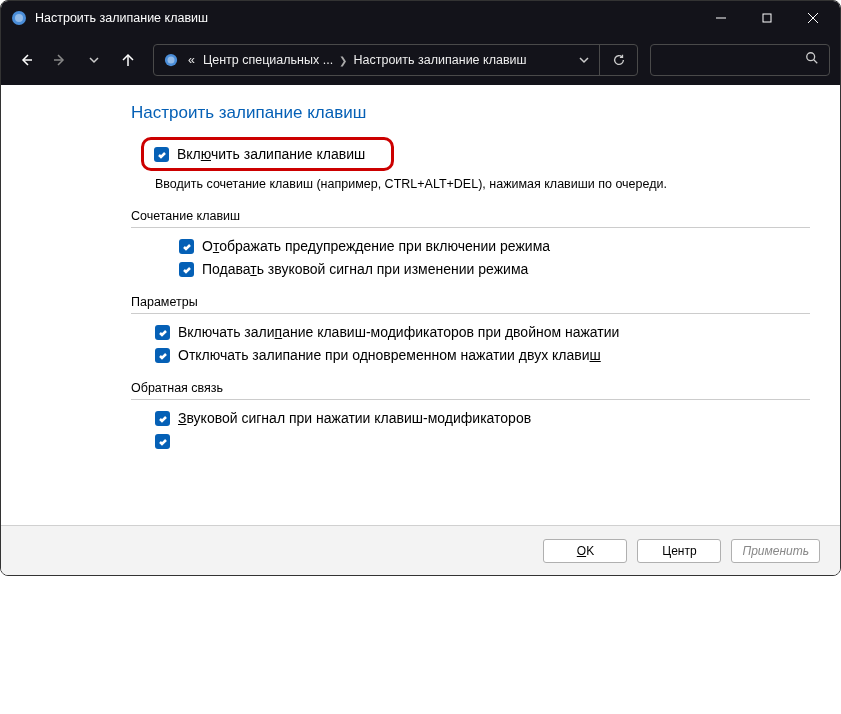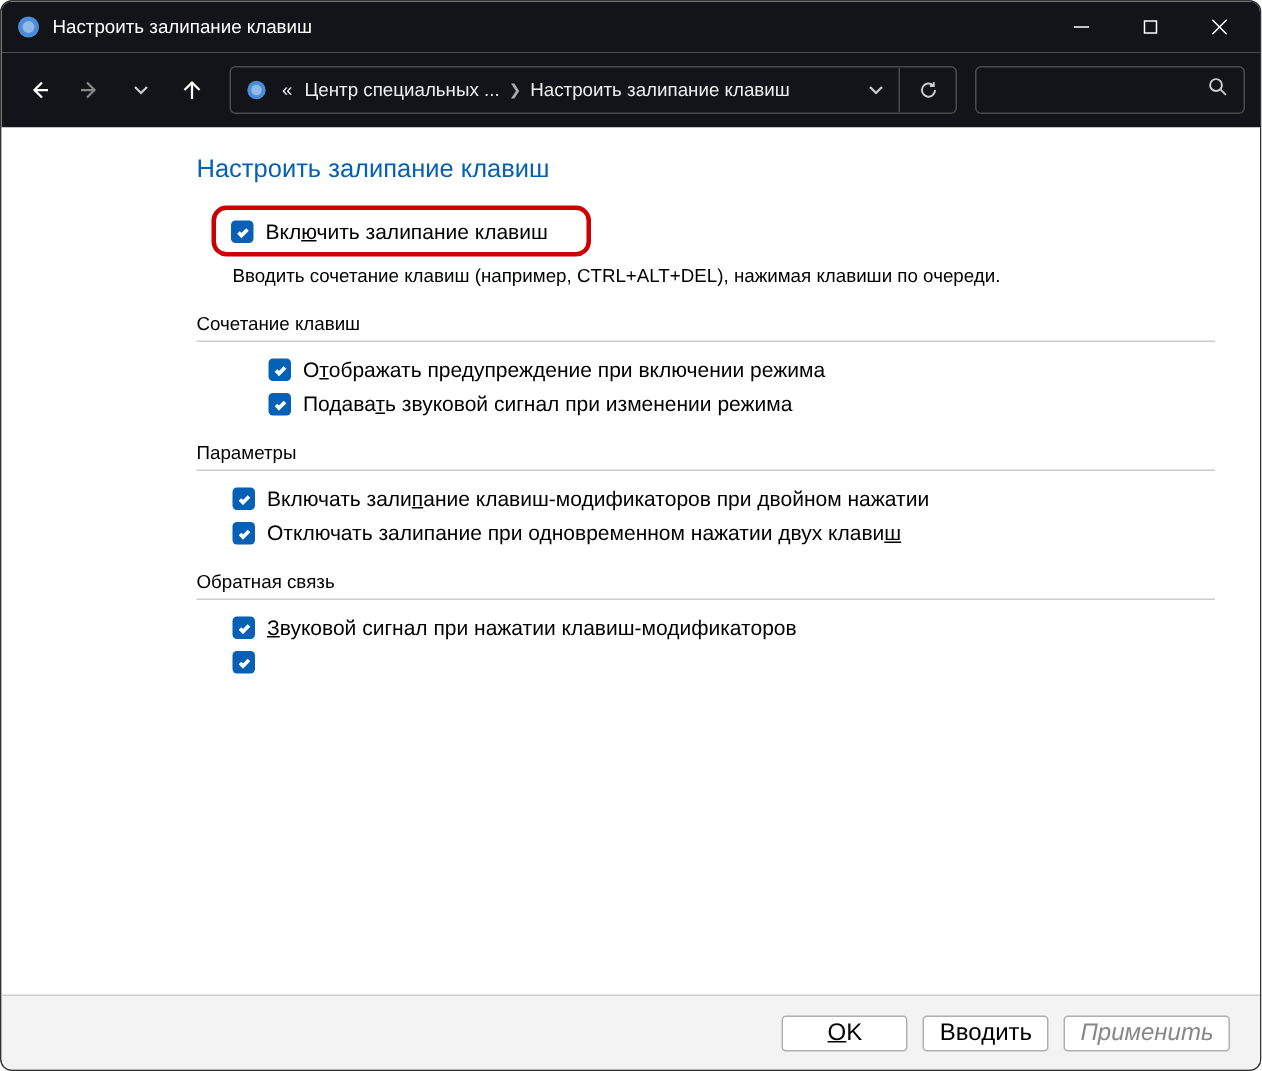--- a/index.html
+++ b/index.html
@@ -1,17 +1,17 @@
 <!DOCTYPE html>
 <html><head>
 <meta charset="utf-8">
 <style>
 * { box-sizing: border-box; margin: 0; padding: 0; font-family: "Segoe UI", Tahoma, sans-serif; }
 body { background: #fff; width: 841px; height: 714px; overflow: hidden; }
-.window { width: 841px; height: 714px; background: #fff; border: 1px solid #333; border-radius: 8px; overflow: hidden; display: flex; flex-direction: column; }
+.window { width: 841px; height: 576px; background: #fff; border: 1px solid #333; border-radius: 8px; overflow: hidden; display: flex; flex-direction: column; }
 .titlebar { height: 34px; background: #13131a; color: #fff; display: flex; align-items: center; padding: 0 4px 0 10px; font-size: 12.5px; }
 .titlebar .app-icon { width: 16px; height: 16px; margin-right: 8px; display: flex; align-items: center; justify-content: center; }
 .titlebar .title { flex: 1; }
 .titlebar .win-buttons { display: flex; }
 .titlebar .win-btn { width: 46px; height: 34px; display: flex; align-items: center; justify-content: center; color: #fff; cursor: pointer; }
 .navbar { height: 50px; background: #13131a; display: flex; align-items: center; padding: 0 10px; gap: 4px; }
 .nav-arrow { width: 30px; height: 30px; display: flex; align-items: center; justify-content: center; color: #ccc; cursor: pointer; }
 .breadcrumb-box { flex: 1; height: 32px; border: 1px solid #4a4a4a; border-radius: 4px; background: #13131a; display: flex; align-items: center; color: #eee; font-size: 12.5px; margin-left: 6px; margin-right: 8px; overflow: hidden; }
 .breadcrumb-box .bc-icon { width: 26px; display: flex; align-items: center; justify-content: center; margin-left: 4px; }
 .breadcrumb-box .bc-sep { margin: 0 2px; color: #aaa; font-size: 10px; }
@@ -28,21 +28,21 @@
 .check-svg { stroke: #fff; stroke-width: 2.5; fill: none; }
 .row-label { font-size: 14px; color: #000; }
 .desc { font-size: 12.5px; color: #000; margin-left: 24px; margin-bottom: 18px; }
 .section-title { font-size: 12.5px; color: #000; margin-bottom: 4px; }
 .section-divider { border-top: 1px solid #ccc; margin-bottom: 10px; }
 .indent-1 { margin-left: 24px; }
 .indent-2 { margin-left: 48px; }
 .sub-desc { font-size: 12.5px; color: #000; margin-bottom: 10px; }
 .section { margin-bottom: 18px; }
 .footer { height: 50px; border-top: 1px solid #d0d0d0; background: #f3f3f3; display: flex; align-items: center; justify-content: flex-end; padding-right: 20px; gap: 10px; }
-.btn { min-width: 84px; height: 24px; border: 1px solid #b0b0b0; background: #fff; font-size: 16px; cursor: pointer; border-radius: 3px; padding: 0 10px; }
+.btn { min-width: 84px; height: 24px; border: 1px solid #b0b0b0; background: #fff; font-size: 12px; cursor: pointer; border-radius: 3px; padding: 0 10px; }
 .btn:disabled { color: #888; cursor: default; font-style: italic; }
 .underline-letter { text-decoration: underline; }
 </style>
 </head>
 <body>
 
 <div class="window">
 
   <div class="titlebar">
     <span class="app-icon">
@@ -202,17 +202,17 @@
               </svg>
             </span>
         </div>
       </div>
 
     </div>
   </div>
 
   <div class="footer">
     <button class="btn"><span class="underline-letter">O</span>K</button>
-    <button class="btn">Вводить</button>
+    <button class="btn">Центр</button>
     <button class="btn" disabled="">Применить</button>
   </div>
 
 </div>
 
 </body></html>

